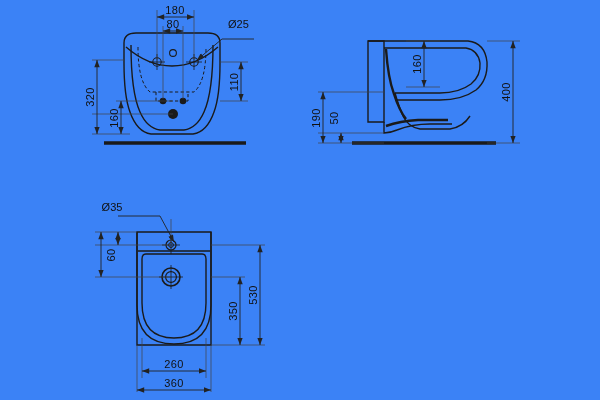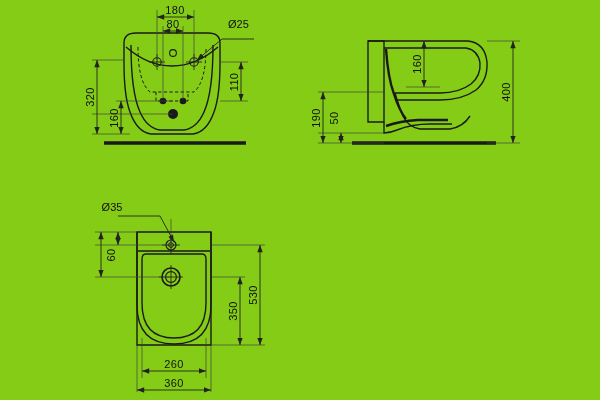--- a/index.html
+++ b/index.html
@@ -3,21 +3,21 @@
 <meta charset="utf-8">
 <style>
   html,body{margin:0;padding:0;background:#ffffff;}
   body{
     width:600px;height:400px;
     font-family:"Liberation Sans", sans-serif;
     color:#1a1a1a;
     overflow:hidden;
     position:relative;
   }
-  #sheet{position:absolute;left:0;top:0;width:600px;height:400px;background:#84cc16;}
+  #sheet{position:absolute;left:0;top:0;width:600px;height:400px;background:#3b82f6;}
   svg{display:block;}
   .dim-text{
     font-family:"Liberation Sans", sans-serif;
     font-size:11px;
     fill:#111111;
     letter-spacing:0.3px;
   }
   .dim-text-v{
     font-family:"Liberation Sans", sans-serif;
     font-size:11px;

